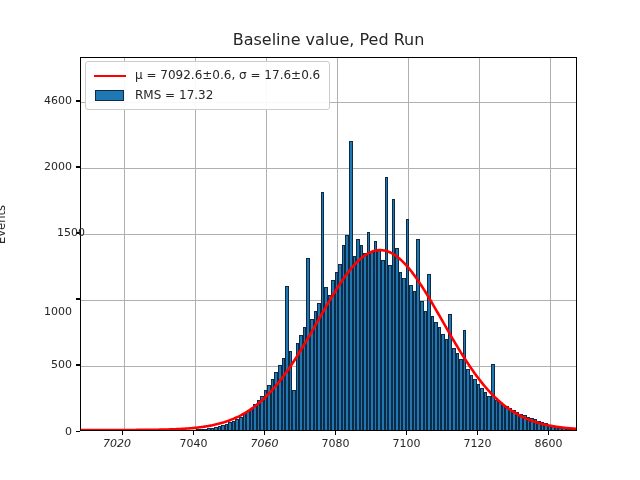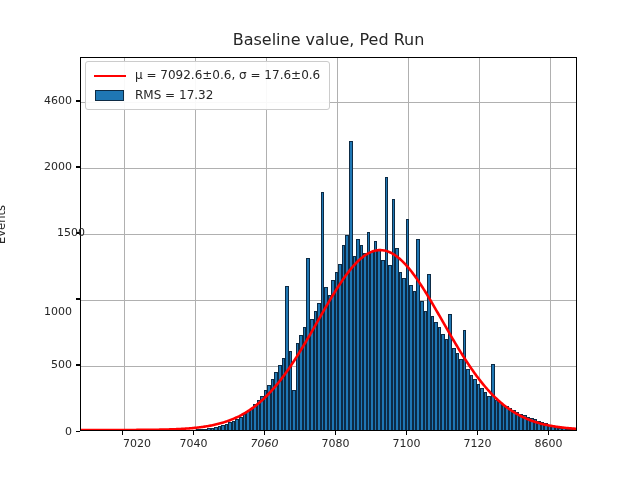--- a/index.html
+++ b/index.html
@@ -323,21 +323,21 @@
       <div class="ticklabel-y" style="left: 10px; top: 293.48px; width: 62px; margin-top: 13px;">1000</div>
       <div class="tick-y" style="top: 232.48px;"></div>
       <div class="ticklabel-y" style="left: 23px; top: 227.48px; width: 62px;">1500</div>
       <div class="tick-y" style="top: 166.47px;"></div>
       <div class="ticklabel-y" style="left: 10px; top: 161.47px; width: 62px;">2000</div>
       <div class="tick-y" style="top: 100.46px;"></div>
       <div class="ticklabel-y" style="left: 10px; top: 95.46px; width: 62px;">4600</div>
     </div>
   <div id="ticks-x">
       <div class="tick-x" style="left: 122.1px;"></div>
-      <div class="ticklabel-x" style="left: 107px;">7020</div>
+      <div class="ticklabel-x" style="left: 87px; font-style: italic;">7020</div>
       <div class="tick-x" style="left: 193.1px;"></div>
       <div class="ticklabel-x" style="left: 163.6px;">7040</div>
       <div class="tick-x" style="left: 264.1px;"></div>
       <div class="ticklabel-x" style="left: 234.6px; font-style: italic;">7060</div>
       <div class="tick-x" style="left: 335.1px;"></div>
       <div class="ticklabel-x" style="left: 305.6px;">7080</div>
       <div class="tick-x" style="left: 406.1px;"></div>
       <div class="ticklabel-x" style="left: 376.6px;">7100</div>
       <div class="tick-x" style="left: 477.1px;"></div>
       <div class="ticklabel-x" style="left: 447.6px;">7120</div>

